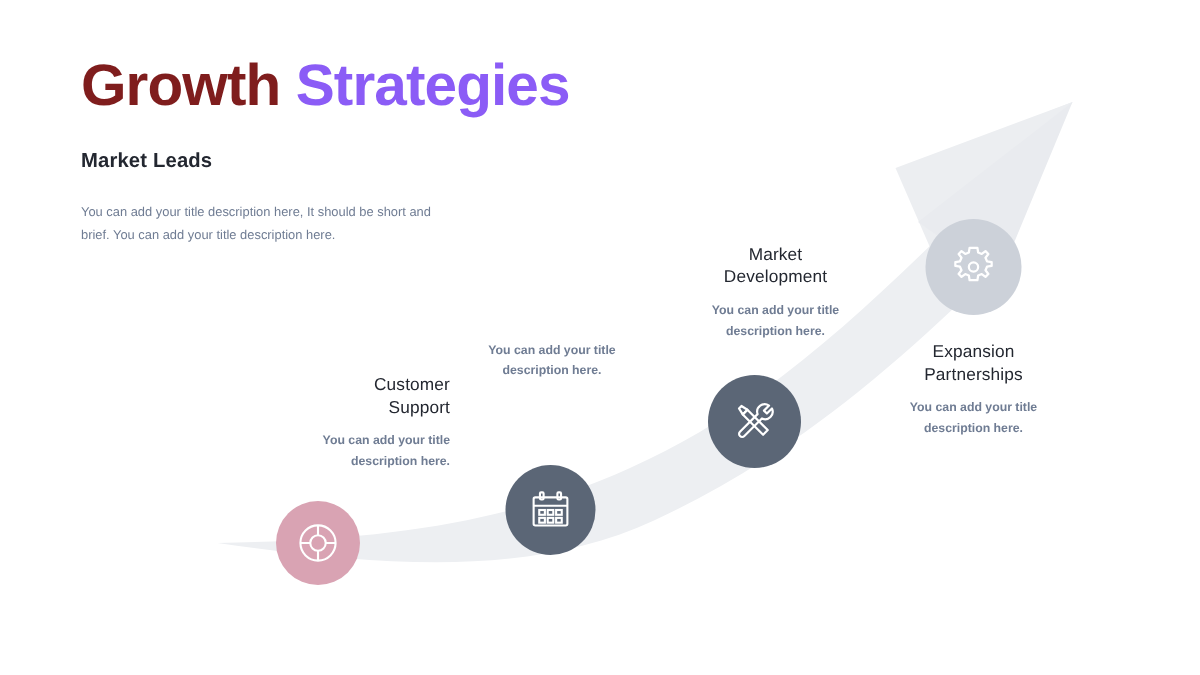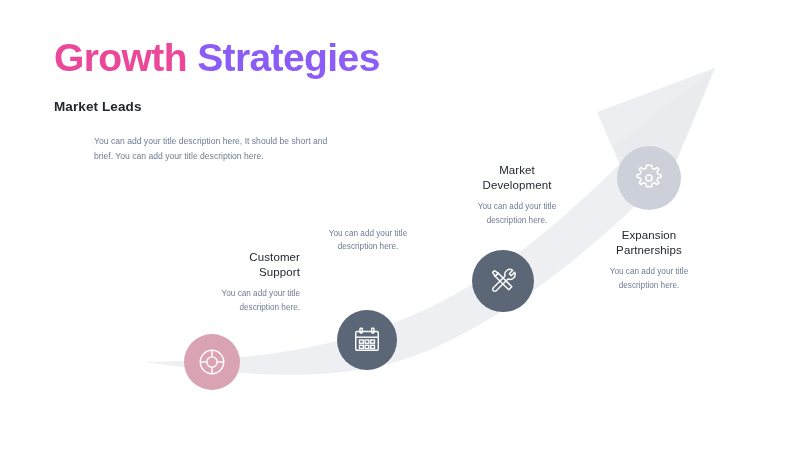--- a/index.html
+++ b/index.html
@@ -26,42 +26,41 @@
     left: 54px;
     top: 38px;
   }
   #main-title {
     font-size: 39px;
     font-weight: bold;
     letter-spacing: -0.6px;
     line-height: 1.05;
     white-space: nowrap;
   }
-  #main-title .t-dark { color: #ec4899; }
+  #main-title .t-dark { color: #7f1d1d; }
   #main-title .t-pink { color: #8b5cf6; }
 
   #subtitle {
     position: absolute;
     left: 54px;
     top: 99px;
     font-size: 13.5px;
     font-weight: bold;
     color: #232730;
     letter-spacing: 0.1px;
   }
 
   #lead-desc {
     position: absolute;
     left: 54px;
     top: 134px;
     width: 245px;
     font-size: 8.6px;
     line-height: 1.75;
     color: #6f7c93;
-    margin-left: 40px;
   }
 
   
   #arrow-svg {
     position: absolute;
     left: 0;
     top: 0;
     width: 800px;
     height: 450px;
   }
@@ -79,20 +78,21 @@
     line-height: 1.32;
     letter-spacing: 0.1px;
     white-space: pre-line;
   }
   .node-desc {
     margin-top: 7px;
     font-size: 8.2px;
     line-height: 1.62;
     color: #6f7c93;
     white-space: pre-line;
+    font-weight: bold;
   }
   .circle {
     position: absolute;
     border-radius: 50%;
     display: flex;
     align-items: center;
     justify-content: center;
   }
   .circle svg { display: block; }
 </style>

